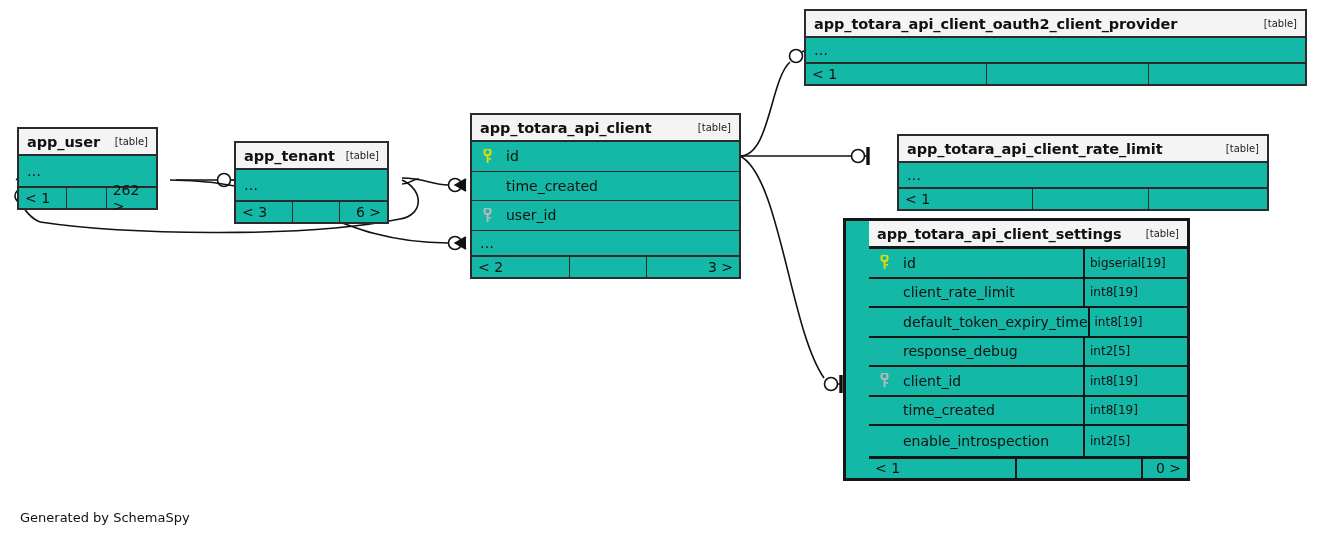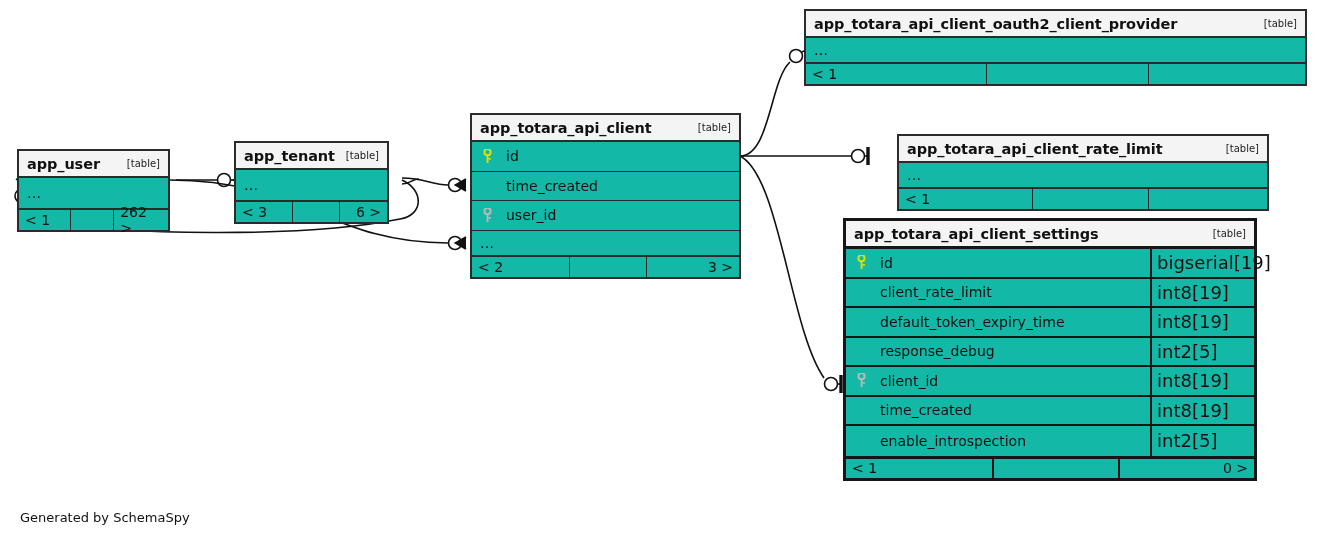--- a/index.html
+++ b/index.html
@@ -23,23 +23,23 @@
   .tbl-tag{font-size:10px;color:#222;white-space:nowrap;padding-left:10px;}
 
   .tbl-rows{display:block;}
   .row{display:flex;align-items:center;box-sizing:border-box;
        border-bottom:1.5px solid #2b2b2b;height:29.5px;position:relative;}
   .thick .row{border-bottom:2px solid #161616;}
   .row:last-child{border-bottom:none;}
   .row .keycell{width:30px;flex:0 0 30px;display:flex;align-items:center;
                 justify-content:center;height:100%;}
   .row .colname{font-size:14px;color:#111;white-space:nowrap;padding-left:4px;flex:1 1 auto;}
-  .row .coltype{font-size:18px;color:#111;white-space:nowrap;padding:0 4px 0 5px;
+  .row .coltype{font-size:12px;color:#111;white-space:nowrap;padding:0 4px 0 5px;
                 border-left:1.5px solid #2b2b2b;height:100%;display:flex;align-items:center;
-                box-sizing:border-box;margin-left:10px;}
+                box-sizing:border-box;}
   .thick .row .coltype{border-left:2px solid #161616;}
   .row.ellipsis .colname{padding-left:8px;letter-spacing:1px;}
 
   .footer-row{display:flex;align-items:center;height:22px;box-sizing:border-box;
               border-top:2px solid #2b2b2b;}
   .thick .footer-row{border-top:3px solid #161616;}
   .footer-row .fcell{font-size:14px;color:#111;box-sizing:border-box;height:100%;
                      display:flex;align-items:center;padding:0 6px;}
   .footer-row .fcell.left{justify-content:flex-start;}
   .footer-row .fcell.mid{justify-content:center;border-left:1.5px solid #2b2b2b;
@@ -101,21 +101,21 @@
       <path d="M865,156 L868,156"></path>
       <path d="M868,147 L868,165" stroke-width="3.4"></path>
 
       <path d="M740,156 C 780,176 790,330 824,378"></path>
       <circle cx="831" cy="384" r="6.5" fill="#fff" stroke="#111" stroke-width="1.6"></circle>
       <path d="M838,384 L841,384"></path>
       <path d="M841,375 L841,393" stroke-width="3.4"></path>
     </g>
   </svg>
 
-  <div class="table-box thin" style="left:17px;top:149px;width:153px;">
+  <div class="table-box thin" style="left:17px;top:127px;width:141px;">
     <div class="tbl-header">
       <span class="tbl-name">app_user</span>
       <span class="tbl-tag">[table]</span>
     </div>
     <div class="tbl-rows">
       <div class="row ellipsis">
         <span class="colname">…</span>
       </div>
     </div>
     <div class="footer-row">
@@ -210,21 +210,21 @@
         <span class="colname">…</span>
       </div>
     </div>
     <div class="footer-row">
       <span class="fcell left" style="width:133px">&lt; 1</span>
       <span class="fcell mid" style="width:117px"></span>
       <span class="fcell right" style="flex:1 1 auto"></span>
     </div>
   </div>
 
-  <div class="table-box thick" style="left:843px;top:218px;width:414px;">
+  <div class="table-box thick" style="left:843px;top:218px;width:347px;padding-left:23px;">
     <div class="tbl-header" style="height:28px;">
       <span class="tbl-name">app_totara_api_client_settings</span>
       <span class="tbl-tag">[table]</span>
     </div>
     <div class="tbl-rows">
       <div class="row">
         <span class="keycell">
           <svg class="key-ico" viewBox="0 0 9 15">
               <circle cx="4.5" cy="3.2" r="3.1" fill="none" stroke="#dede00" stroke-width="2"></circle>
               <rect x="3.6" y="5.6" width="1.9" height="8.4" fill="#dede00"></rect>

